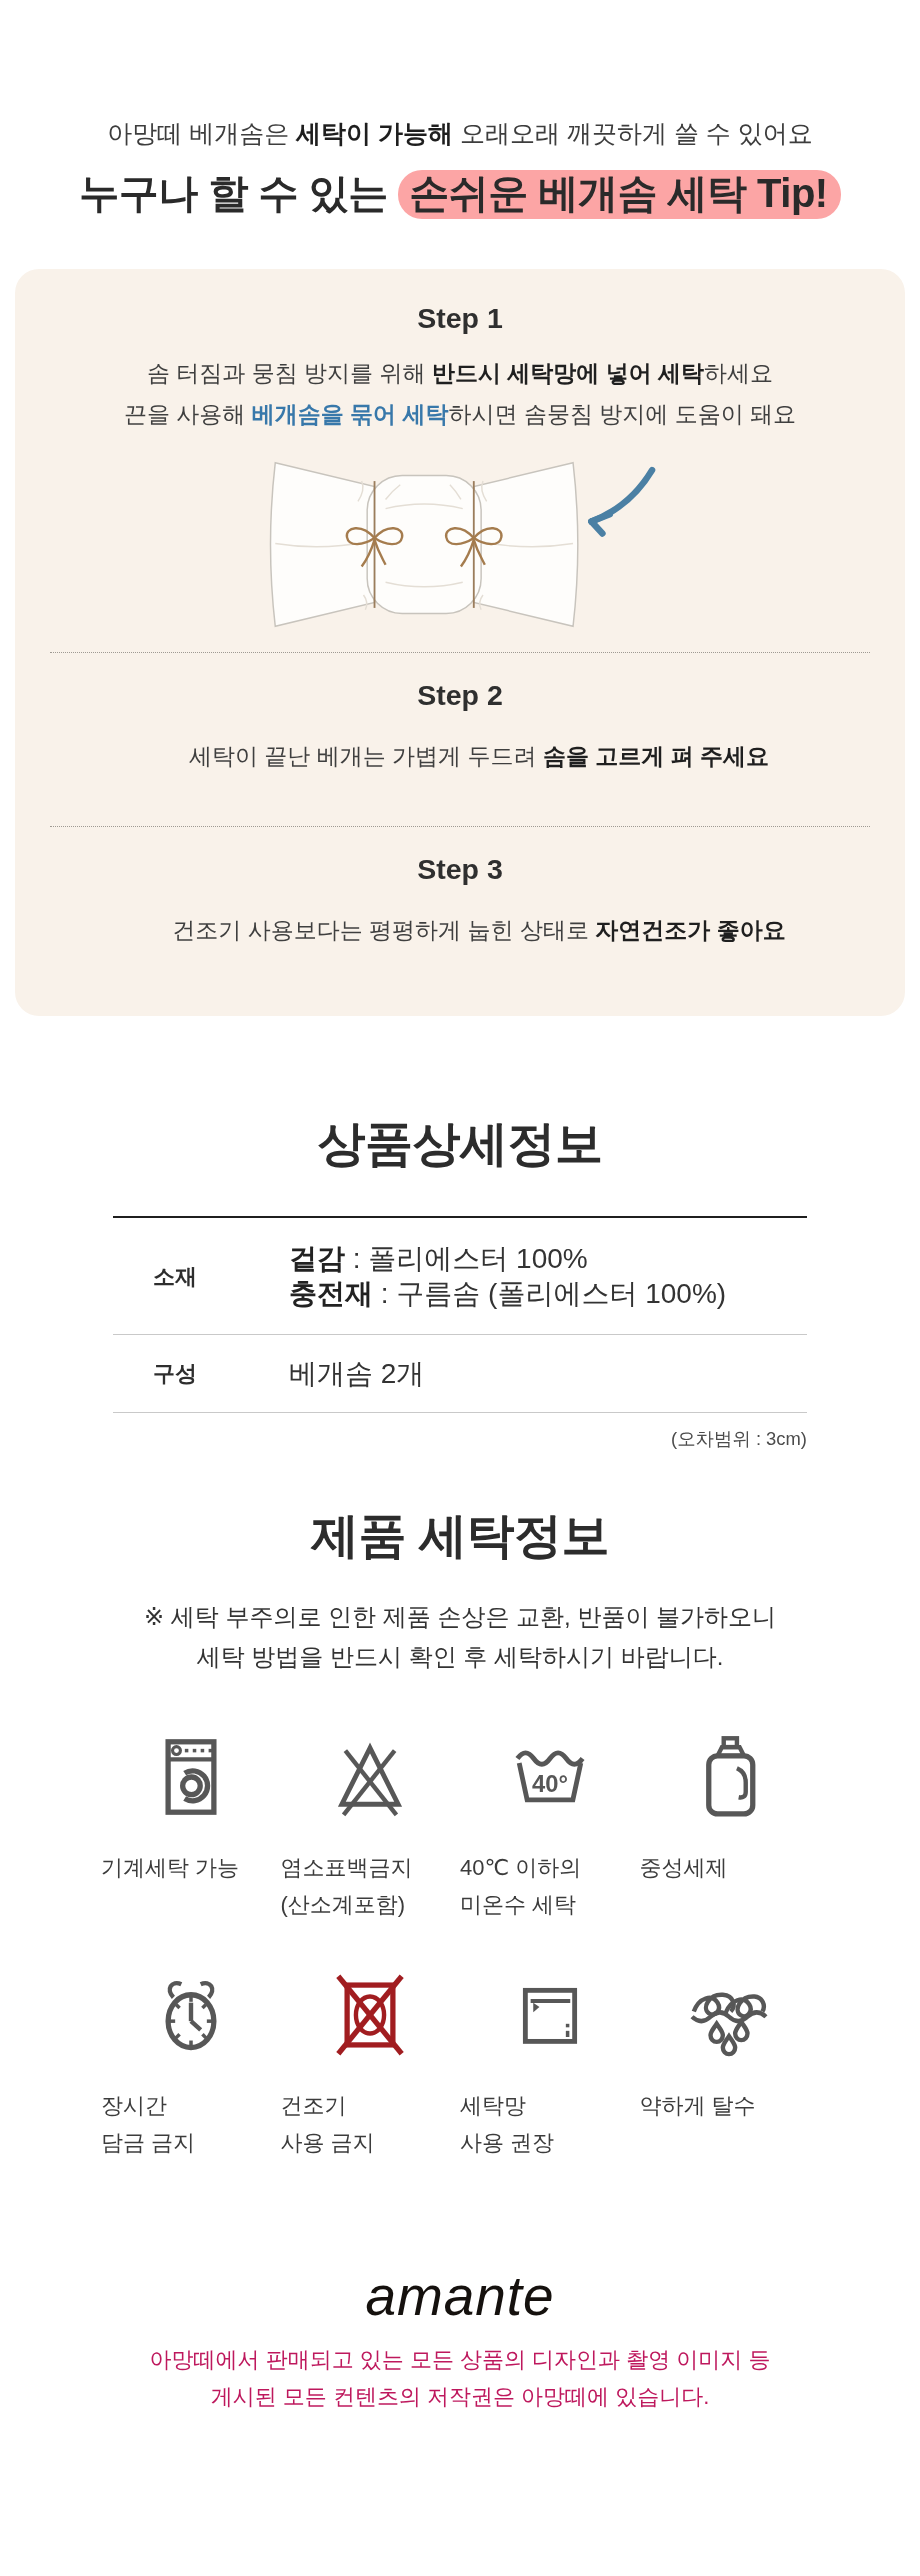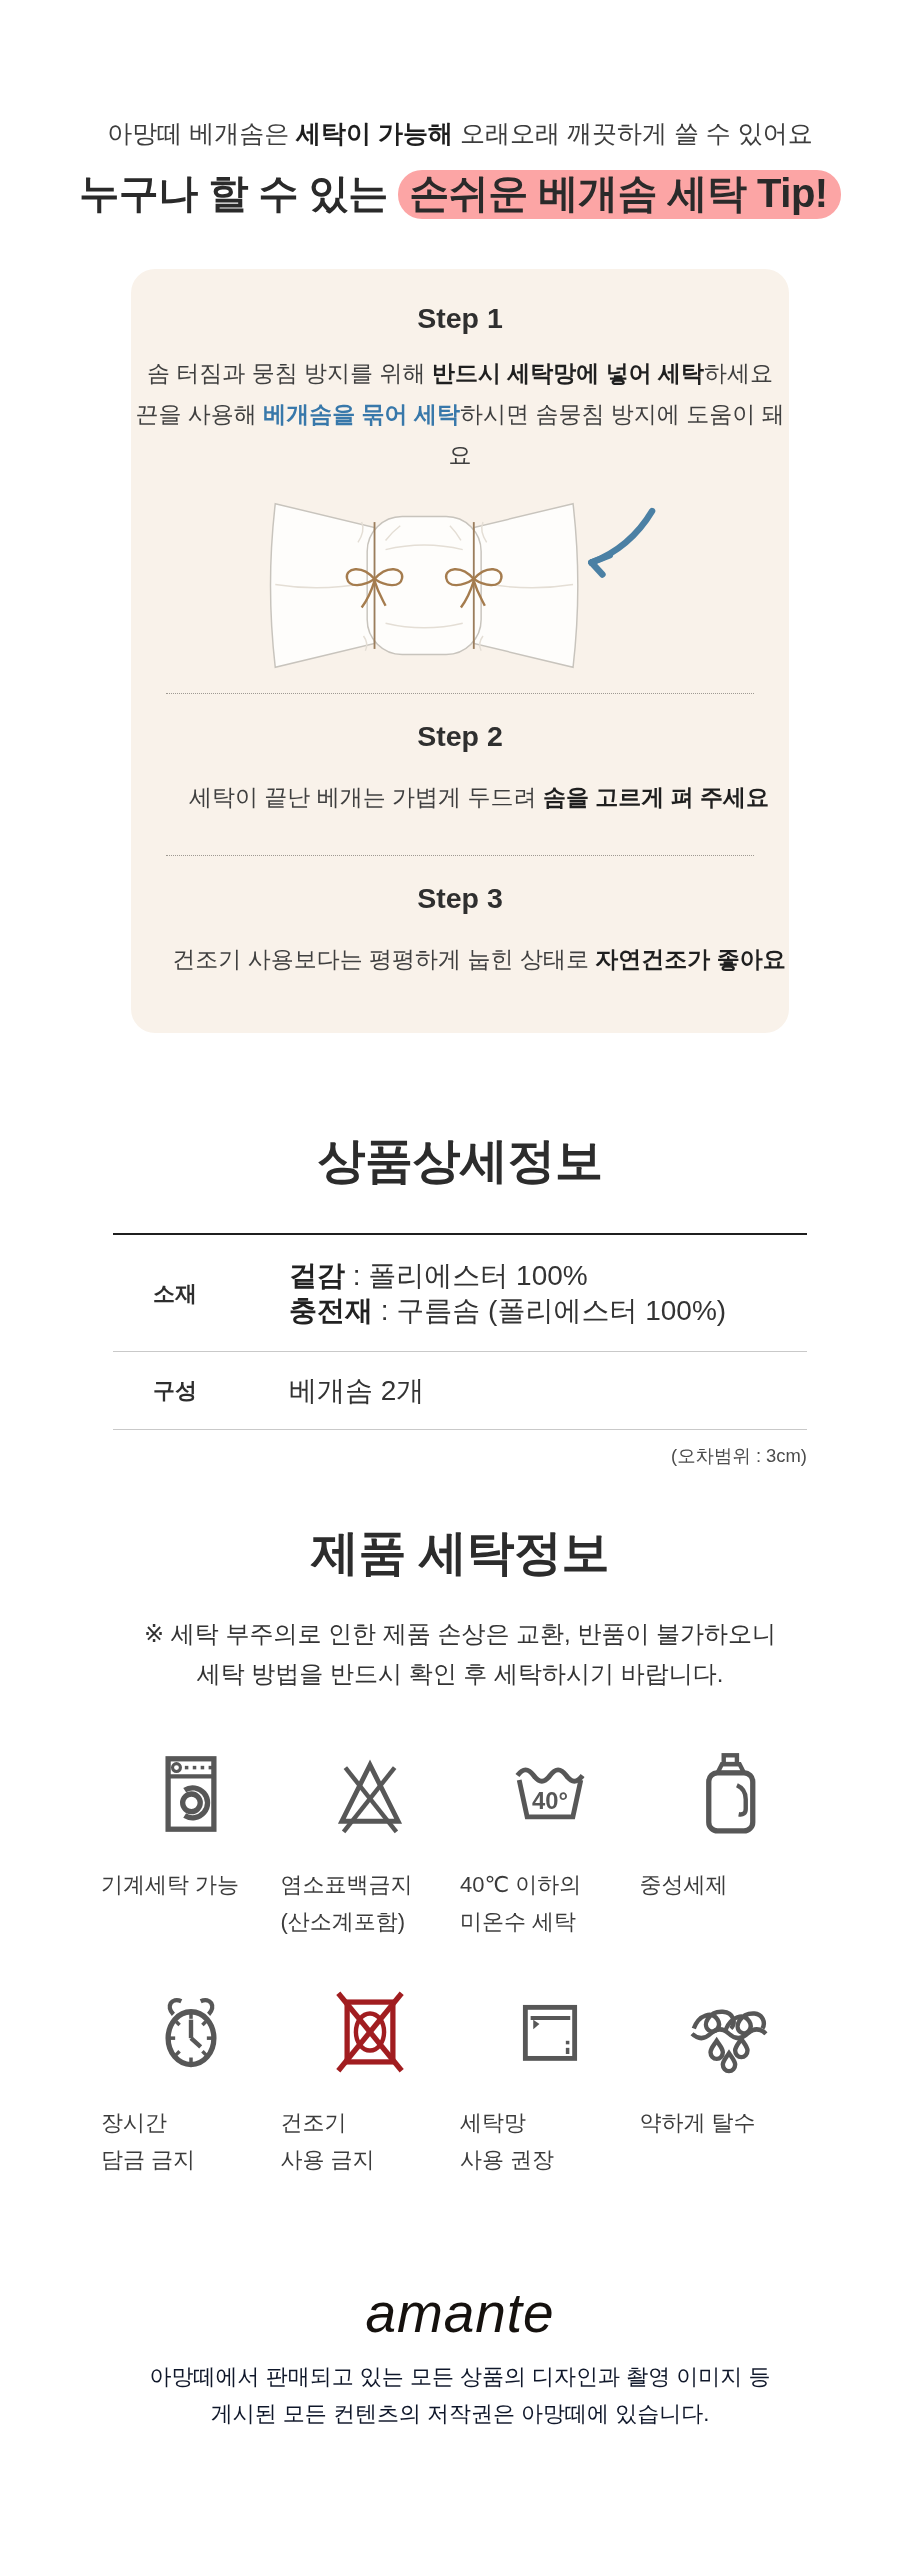--- a/index.html
+++ b/index.html
@@ -8,23 +8,23 @@
     font-family:"Liberation Sans","DejaVu Sans",sans-serif;color:#3d3d3d;
     -webkit-font-smoothing:antialiased;
   }
   
   .intro{padding-top:116px;}
   .intro-line{font-size:25px;line-height:35px;color:#3d3d3d;text-align:center;}
   .intro-line b{color:#1e1e1e;}
   .intro-heading{margin-top:14.7px;font-size:40px;line-height:55px;font-weight:800;color:#2a2a2a;text-align:center;letter-spacing:-0.5px;}
   .hl{background:#fca5a5;border-radius:24px;padding:0.9px 13px 4.6px 11px;}
   
-  .tip-card{width:658px;margin:48px auto 0;background:#f9f2ea;border-radius:24px;padding-top:33px;}
+  .tip-card{width:890px;margin:48px auto 0;background:#f9f2ea;border-radius:24px;padding-top:33px;}
   .step-title{font-size:28.5px;font-weight:800;color:#2f2f2f;text-align:center;margin:0 0 18.4px;}
-  .step-text{font-size:23px;line-height:41px;color:#3f3f3f;text-align:center;margin:0;}
+  .step-text{font-size:23px;line-height:41px;color:#3f3f3f;text-align:center;margin:12px;}
   .step-text b{color:#1f1f1f;}
   .step-text .accent{color:#3878aa;font-weight:800;}
   .figure-wrap{width:396px;margin:13px auto 0;height:193px;}
   .dotted-divider{border:none;border-top:1.8px dotted #9f9a93;margin:11px 35px 0;height:0;}
   .step-block{padding-top:26px;}
   .step-block .step-text{margin-top:24px;padding-left:38px;}
   .pad-b1{padding-bottom:37px;}
   .pad-b2{padding-bottom:53px;}
   
   .section-title{font-size:48px;font-weight:800;color:#2c2c2c;text-align:center;margin:0;letter-spacing:-0.5px;}
@@ -42,21 +42,21 @@
   .tolerance-note{width:694px;margin:13px auto 0;text-align:right;font-size:18.4px;color:#4c4c4c;}
   
   .wash-title{margin-top:53px;}
   .wash-note{margin-top:29px;font-size:24px;line-height:40px;color:#333333;text-align:center;}
   .care-grid{width:718px;margin:52px auto 0;display:grid;grid-template-columns:repeat(4,1fr);row-gap:44px;}
   .care-item{}
   .icon-box{height:96px;display:flex;align-items:center;justify-content:center;}
   .care-label{margin-top:24px;font-size:22px;line-height:37px;color:#3c3c3c;}
   
   .brand-logo{margin-top:101px;text-align:center;font-size:55px;line-height:68px;font-weight:500;color:#15110e;letter-spacing:0.9px;font-style:italic;}
-  .copyright{margin-top:11px;font-size:22px;line-height:37px;color:#0f172a;text-align:center;}
+  .copyright{margin-top:11px;font-size:22px;line-height:37px;color:#be185d;text-align:center;}
   svg{display:block;}
 </style>
 </head>
 <body>
 
 <div class="intro">
   <div class="intro-line"><span>아망떼 베개솜은 </span><b>세탁이 가능해</b><span> 오래오래 깨끗하게 쓸 수 있어요</span></div>
   <div class="intro-heading"><span>누구나 할 수 있는 </span><span class="hl">손쉬운 베개솜 세탁 Tip!</span></div>
 </div>
 

